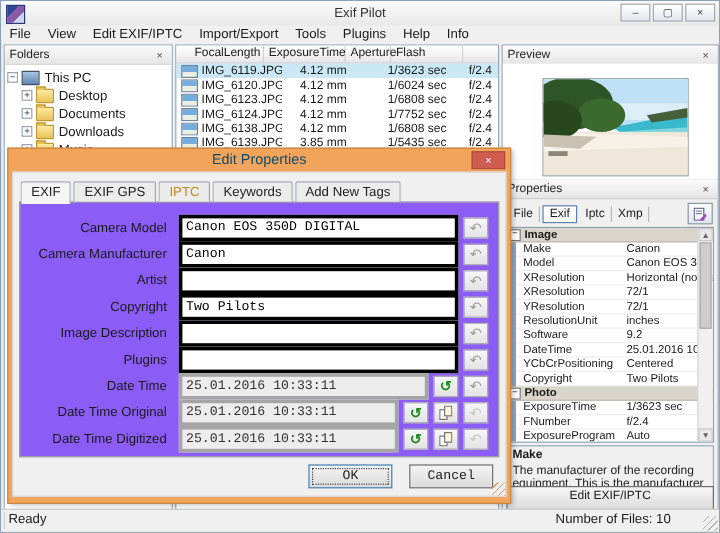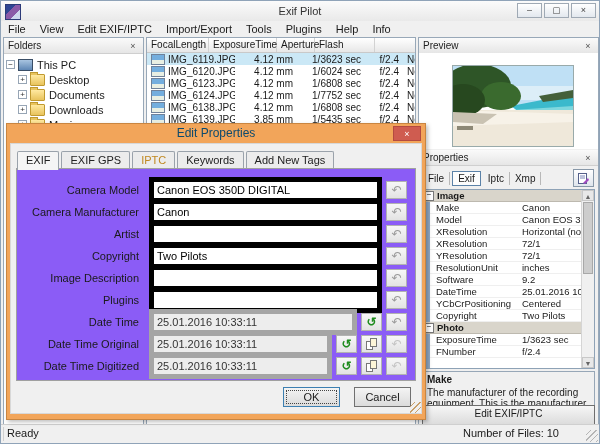--- a/index.html
+++ b/index.html
@@ -40,21 +40,21 @@
     background:#e8c35c;border:1px solid #c09a30;border-bottom:none;}
 
   
   .list-header{display:flex;height:14px;background:linear-gradient(#ffffff,#e7e7e7);
     border-bottom:1px solid #c9c9c9;font-size:10px;overflow:hidden;}
   .hcol{border-right:1px solid #d2d2d2;padding:0 4px;line-height:14px;box-sizing:border-box;flex:none;white-space:nowrap;}
   .tr{display:flex;height:12px;align-items:center;font-size:10px;overflow:hidden;white-space:nowrap;}
   .tr.selected{background:#cbe8f6;}
   .td{flex:none;box-sizing:border-box;padding:0 4px;overflow:hidden;}
   .c-name{width:88px;display:flex;align-items:center;gap:3px;}
-  .c-focal{width:62px;text-align:right;}
+  .c-focal{width:62px;margin-left:11px;}
   .c-expo{width:68px;text-align:right;}
   .c-aper{width:38px;text-align:right;}
   .c-flash{width:60px;}
   .thumb{width:12px;height:9px;border:1px solid #70829a;flex:none;
     background:linear-gradient(#74aede 0 55%,#e9efe3 55%);}
 
   
   .preview-body{position:absolute;left:0;right:0;top:15px;height:96px;background:#fff;}
   .beach{position:absolute;left:33px;top:12px;width:120px;height:80px;border:1px solid #9aa;}
 
@@ -109,31 +109,31 @@
   .dlg-tabs{position:absolute;left:6px;top:7px;display:flex;z-index:2;}
   .dtab{padding:2px 8px 2px 8px;border:1px solid #9aa2ab;border-bottom:none;background:#ececec;
     margin-right:2px;font-size:11px;border-radius:2px 2px 0 0;color:#222;}
   .dtab.active{background:#f5f5f5;padding-bottom:4px;margin-bottom:-2px;position:relative;}
   .dtab.iptc{color:#c08820;}
   .dlg-page{position:absolute;left:5px;right:5px;top:24px;bottom:32px;border:1px solid #a0a0a0;
     background:#8b5cf6;}
   .dlg-form{position:absolute;inset:10px 8px 6px 6px;}
   .frow{display:flex;align-items:center;height:22px;}
   .f-label{width:116px;text-align:right;padding-right:10px;flex:none;color:#1a1a1a;}
-  .f-input{flex:1;height:16px;border:5px solid #000000;background:#fff;font-family:Liberation Sans, sans-serif;
+  .f-input{flex:1;height:16px;border:3px solid #000000;background:#fff;font-family:Liberation Mono, monospace;
     font-size:11px;padding:0 3px;min-width:0;}
   .f-input.date{background:#ededed;border-color:#a5a5a5;color:#333;}
   .mini-btn{width:21px;height:18px;margin-left:4px;border:1px solid #b2b2b2;background:linear-gradient(#f7f7f7,#e3e3e3);
     display:flex;align-items:center;justify-content:center;flex:none;font-size:12px;box-sizing:border-box;}
   .g-undo{color:#9a9a9a;}
   .g-undo.off{color:#c4c4c4;}
   .g-clock{color:#1f8c1f;font-weight:bold;}
   .dlg-buttons{position:absolute;right:10px;bottom:6px;display:flex;gap:14px;}
-  .btn{width:57px;height:20px;border:1px solid #707070;background:linear-gradient(#f4f4f4,#dbdbdb);
-    text-align:center;line-height:18px;font-size:11px;box-sizing:border-box;}
+  .btn{width:70px;height:20px;border:1px solid #707070;background:linear-gradient(#f4f4f4,#dbdbdb);
+    text-align:center;line-height:18px;font-size:11px;box-sizing:border-box;font-family:Liberation Mono, monospace;}
   .btn.focused{border-color:#3c7fb1;outline:1px dotted #444;outline-offset:-4px;}
   .dlg-grip{position:absolute;right:0;bottom:0;width:11px;height:11px;
     background:repeating-linear-gradient(135deg,transparent 0 3px,#c9a06a 3px 4px);}
 </style>
 </head>
 <body>
 
 <div class="window">
 
   <div class="titlebar">
@@ -364,20 +364,24 @@
         <span class="k gk">Photo</span>
       </div>
       <div class="prow">
           <span class="k">ExposureTime</span>
           <span class="v">1/3623 sec</span>
         </div>
       <div class="prow">
           <span class="k">FNumber</span>
           <span class="v">f/2.4</span>
         </div>
+      <div class="prow">
+          <span class="k">ExposureProgram</span>
+          <span class="v">Auto</span>
+        </div>
 
       <div class="vscroll">
         <span class="varrow" style="top:0;">▲</span>
         <div class="vthumb"></div>
         <span class="varrow" style="bottom:0;">▼</span>
       </div>
     </div>
 
     <div class="desc-box">
       <div class="desc-title">Make</div>

